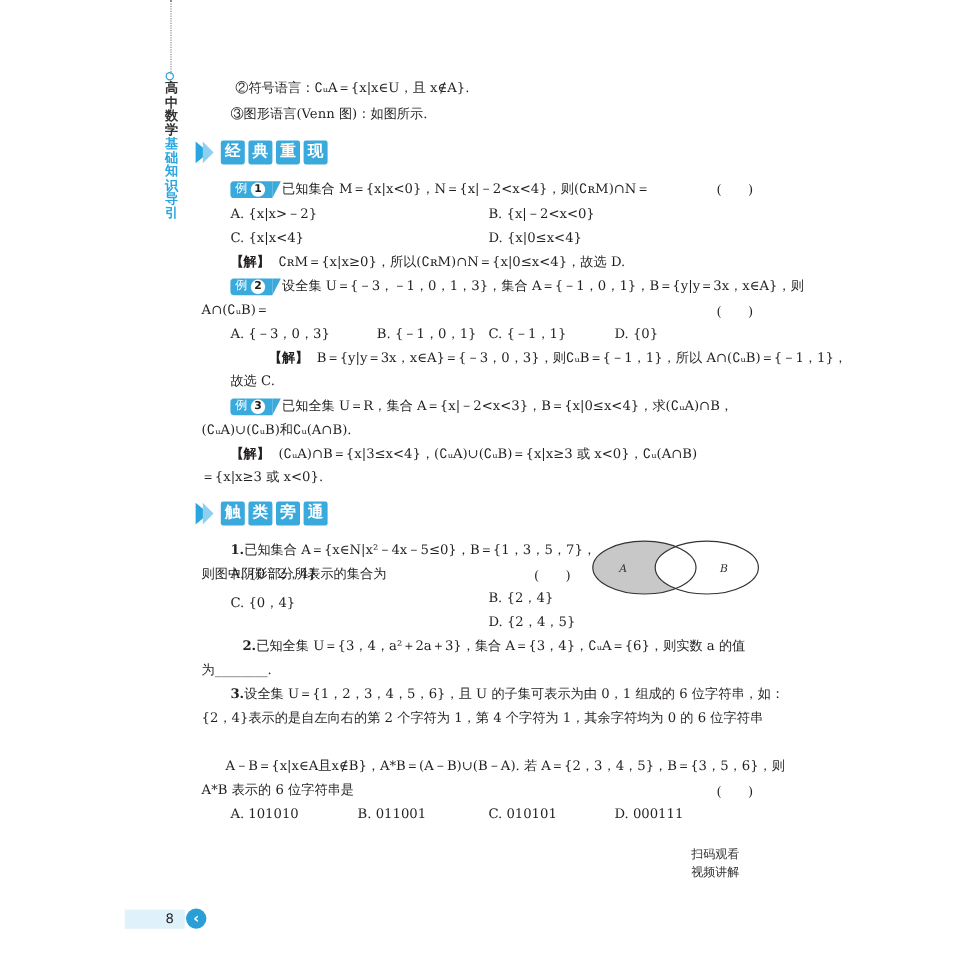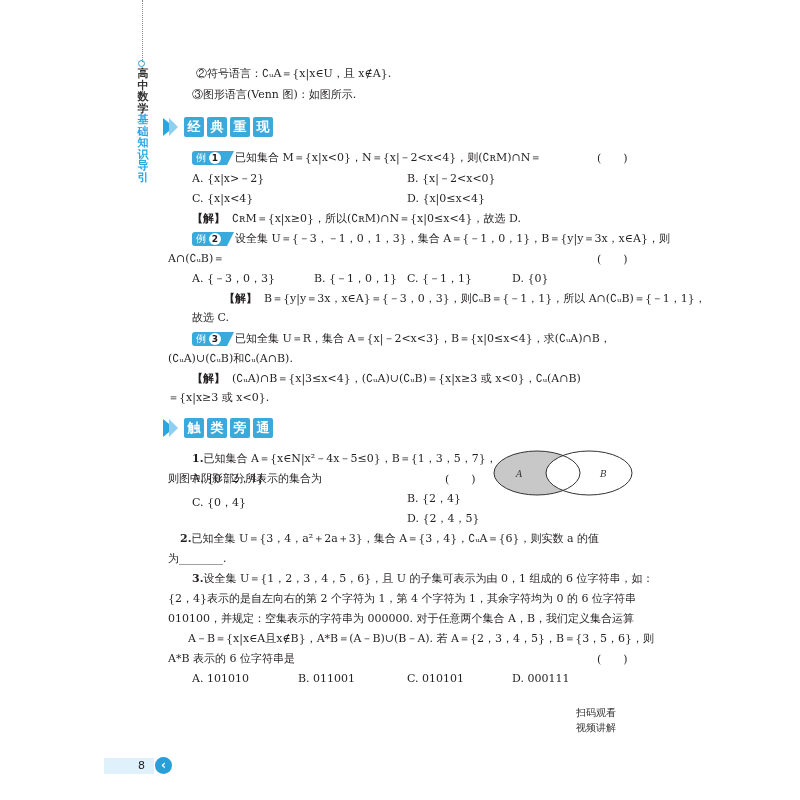--- a/index.html
+++ b/index.html
@@ -137,30 +137,29 @@
         <ellipse cx="97" cy="25" rx="43" ry="22" fill="black"></ellipse>
       </mask>
     </defs>
     <ellipse cx="45" cy="25" rx="43" ry="22" fill="#c8c8c8" mask="url(#maskA)"></ellipse>
     <ellipse cx="45" cy="25" rx="43" ry="22" fill="none" stroke="#333" stroke-width="1"></ellipse>
     <ellipse cx="97" cy="25" rx="43" ry="22" fill="none" stroke="#333" stroke-width="1"></ellipse>
     <text x="24" y="29" font-size="9" font-style="italic" fill="#333" font-family="DejaVu Serif, serif">A</text>
     <text x="108" y="29" font-size="9" font-style="italic" fill="#333" font-family="DejaVu Serif, serif">B</text>
   </svg>
 
-  <div class="line" style="left:180px;top:532px;">
+  <div class="line" style="left:202px;top:532px;">
     <span class="bold">2.</span><span>已知全集 U＝{3，4，a²＋2a＋3}，集合 A＝{3，4}，∁ᵤA＝{6}，则实数 a 的值</span>
   </div>
   <div class="line" style="left:168px;top:552px;">为________.</div>
 
   <div class="line" style="left:192px;top:572px;">
     <span class="bold">3.</span><span>设全集 U＝{1，2，3，4，5，6}，且 U 的子集可表示为由 0，1 组成的 6 位字符串，如：</span>
   </div>
   <div class="line" style="left:168px;top:592px;">{2，4}表示的是自左向右的第 2 个字符为 1，第 4 个字符为 1，其余字符均为 0 的 6 位字符串</div>
-  <div class="line" style="left:168px;top:612px;">010100，并规定：空集表示的字符串为 000000. 对于任意两个集合 A，B，我们定义集合运算</div>
   <div class="line" style="left:168px;top:632px;margin-left:20px;">A－B＝{x|x∈A且x∉B}，A*B＝(A－B)∪(B－A). 若 A＝{2，3，4，5}，B＝{3，5，6}，则</div>
   <div class="line" style="left:168px;top:652px;">A*B 表示的 6 位字符串是</div>
   <div class="paren" style="left:597px;top:652px;">(　　)</div>
   <div class="line" style="left:192px;top:672px;">A. 101010</div>
   <div class="line" style="left:298px;top:672px;">B. 011001</div>
   <div class="line" style="left:407px;top:672px;">C. 010101</div>
   <div class="line" style="left:512px;top:672px;">D. 000111</div>
 
   <div class="scan">
     <div>扫码观看</div>

